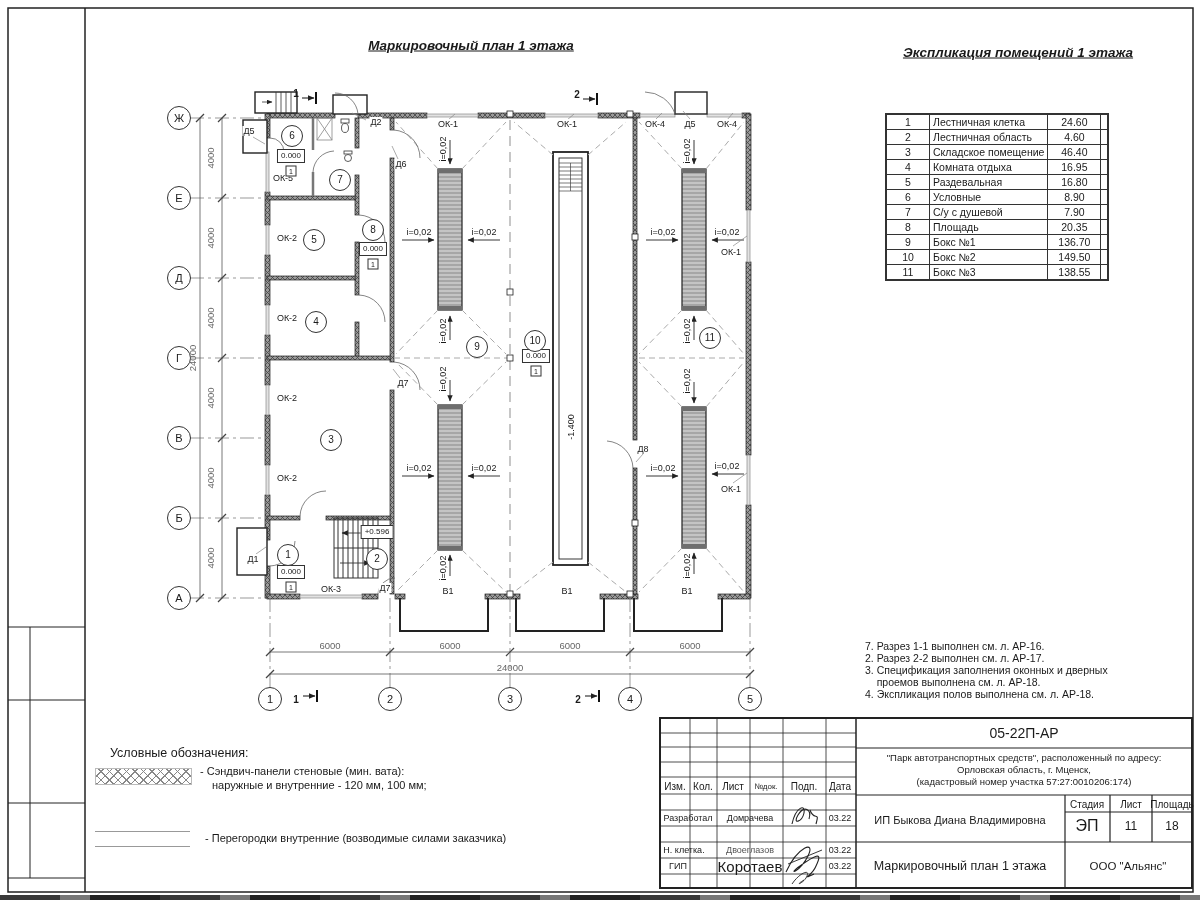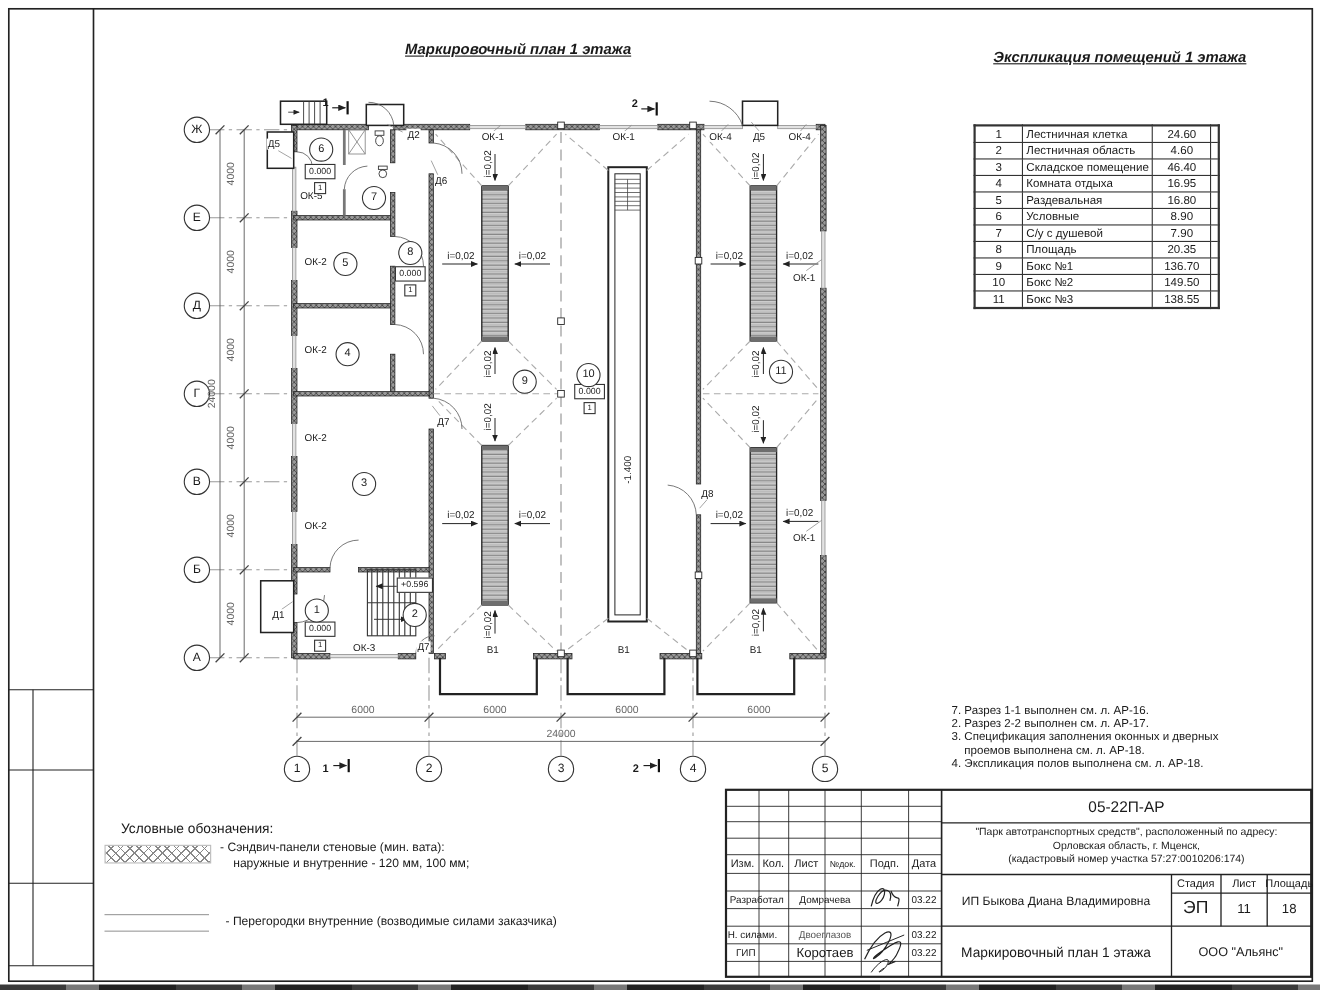--- a/index.html
+++ b/index.html
@@ -586,25 +586,25 @@
 
 <div class="slbl" style="left:675px;top:786px">Изм.</div>
 <div class="slbl" style="left:703px;top:786px">Кол.</div>
 <div class="slbl" style="left:733px;top:786px">Лист</div>
 <div class="slbl" style="left:766px;top:786px;font-size:8px">№док.</div>
 <div class="slbl" style="left:804px;top:786px">Подп.</div>
 <div class="slbl" style="left:840px;top:786px">Дата</div>
 <div class="slbl" style="left:688px;top:818px;font-size:9px">Разработал</div>
 <div class="slbl" style="left:750px;top:818px;font-size:9px">Домрачева</div>
 <div class="slbl" style="left:840px;top:818px;font-size:9px">03.22</div>
-<div class="slbl" style="left:684px;top:850px;font-size:9px">Н. силами.</div>
+<div class="slbl" style="left:684px;top:850px;font-size:9px">Н. клетка.</div>
 <div class="slbl" style="left:750px;top:850px;font-size:9px;color:#555">Двоеглазов</div>
 <div class="slbl" style="left:840px;top:850px;font-size:9px">03.22</div>
 <div class="slbl" style="left:678px;top:866px;font-size:9px">ГИП</div>
-<div class="slbl" style="left:750px;top:866px;font-size:12px">Коротаев</div>
+<div class="slbl" style="left:750px;top:866px;font-size:15px">Коротаев</div>
 <div class="slbl" style="left:840px;top:866px;font-size:9px">03.22</div>
 <div class="slbl" style="left:1024px;top:733px;font-size:14px">05-22П-АР</div>
 <div class="slbl" style="left:1024px;top:757px;font-size:9.5px">"Парк автотранспортных средств",  расположенный по адресу:</div>
 <div class="slbl" style="left:1024px;top:769px;font-size:9.5px">Орловская область, г. Мценск,</div>
 <div class="slbl" style="left:1024px;top:781px;font-size:9.5px">(кадастровый номер участка 57:27:0010206:174)</div>
 <div class="slbl" style="left:960px;top:820px;font-size:11px">ИП Быкова Диана Владимировна</div>
 <div class="slbl" style="left:1087px;top:804px">Стадия</div>
 <div class="slbl" style="left:1131px;top:804px">Лист</div>
 <div class="slbl" style="left:1172px;top:804px">Площадь</div>
 <div class="slbl" style="left:1087px;top:826px;font-size:16px">ЭП</div>

